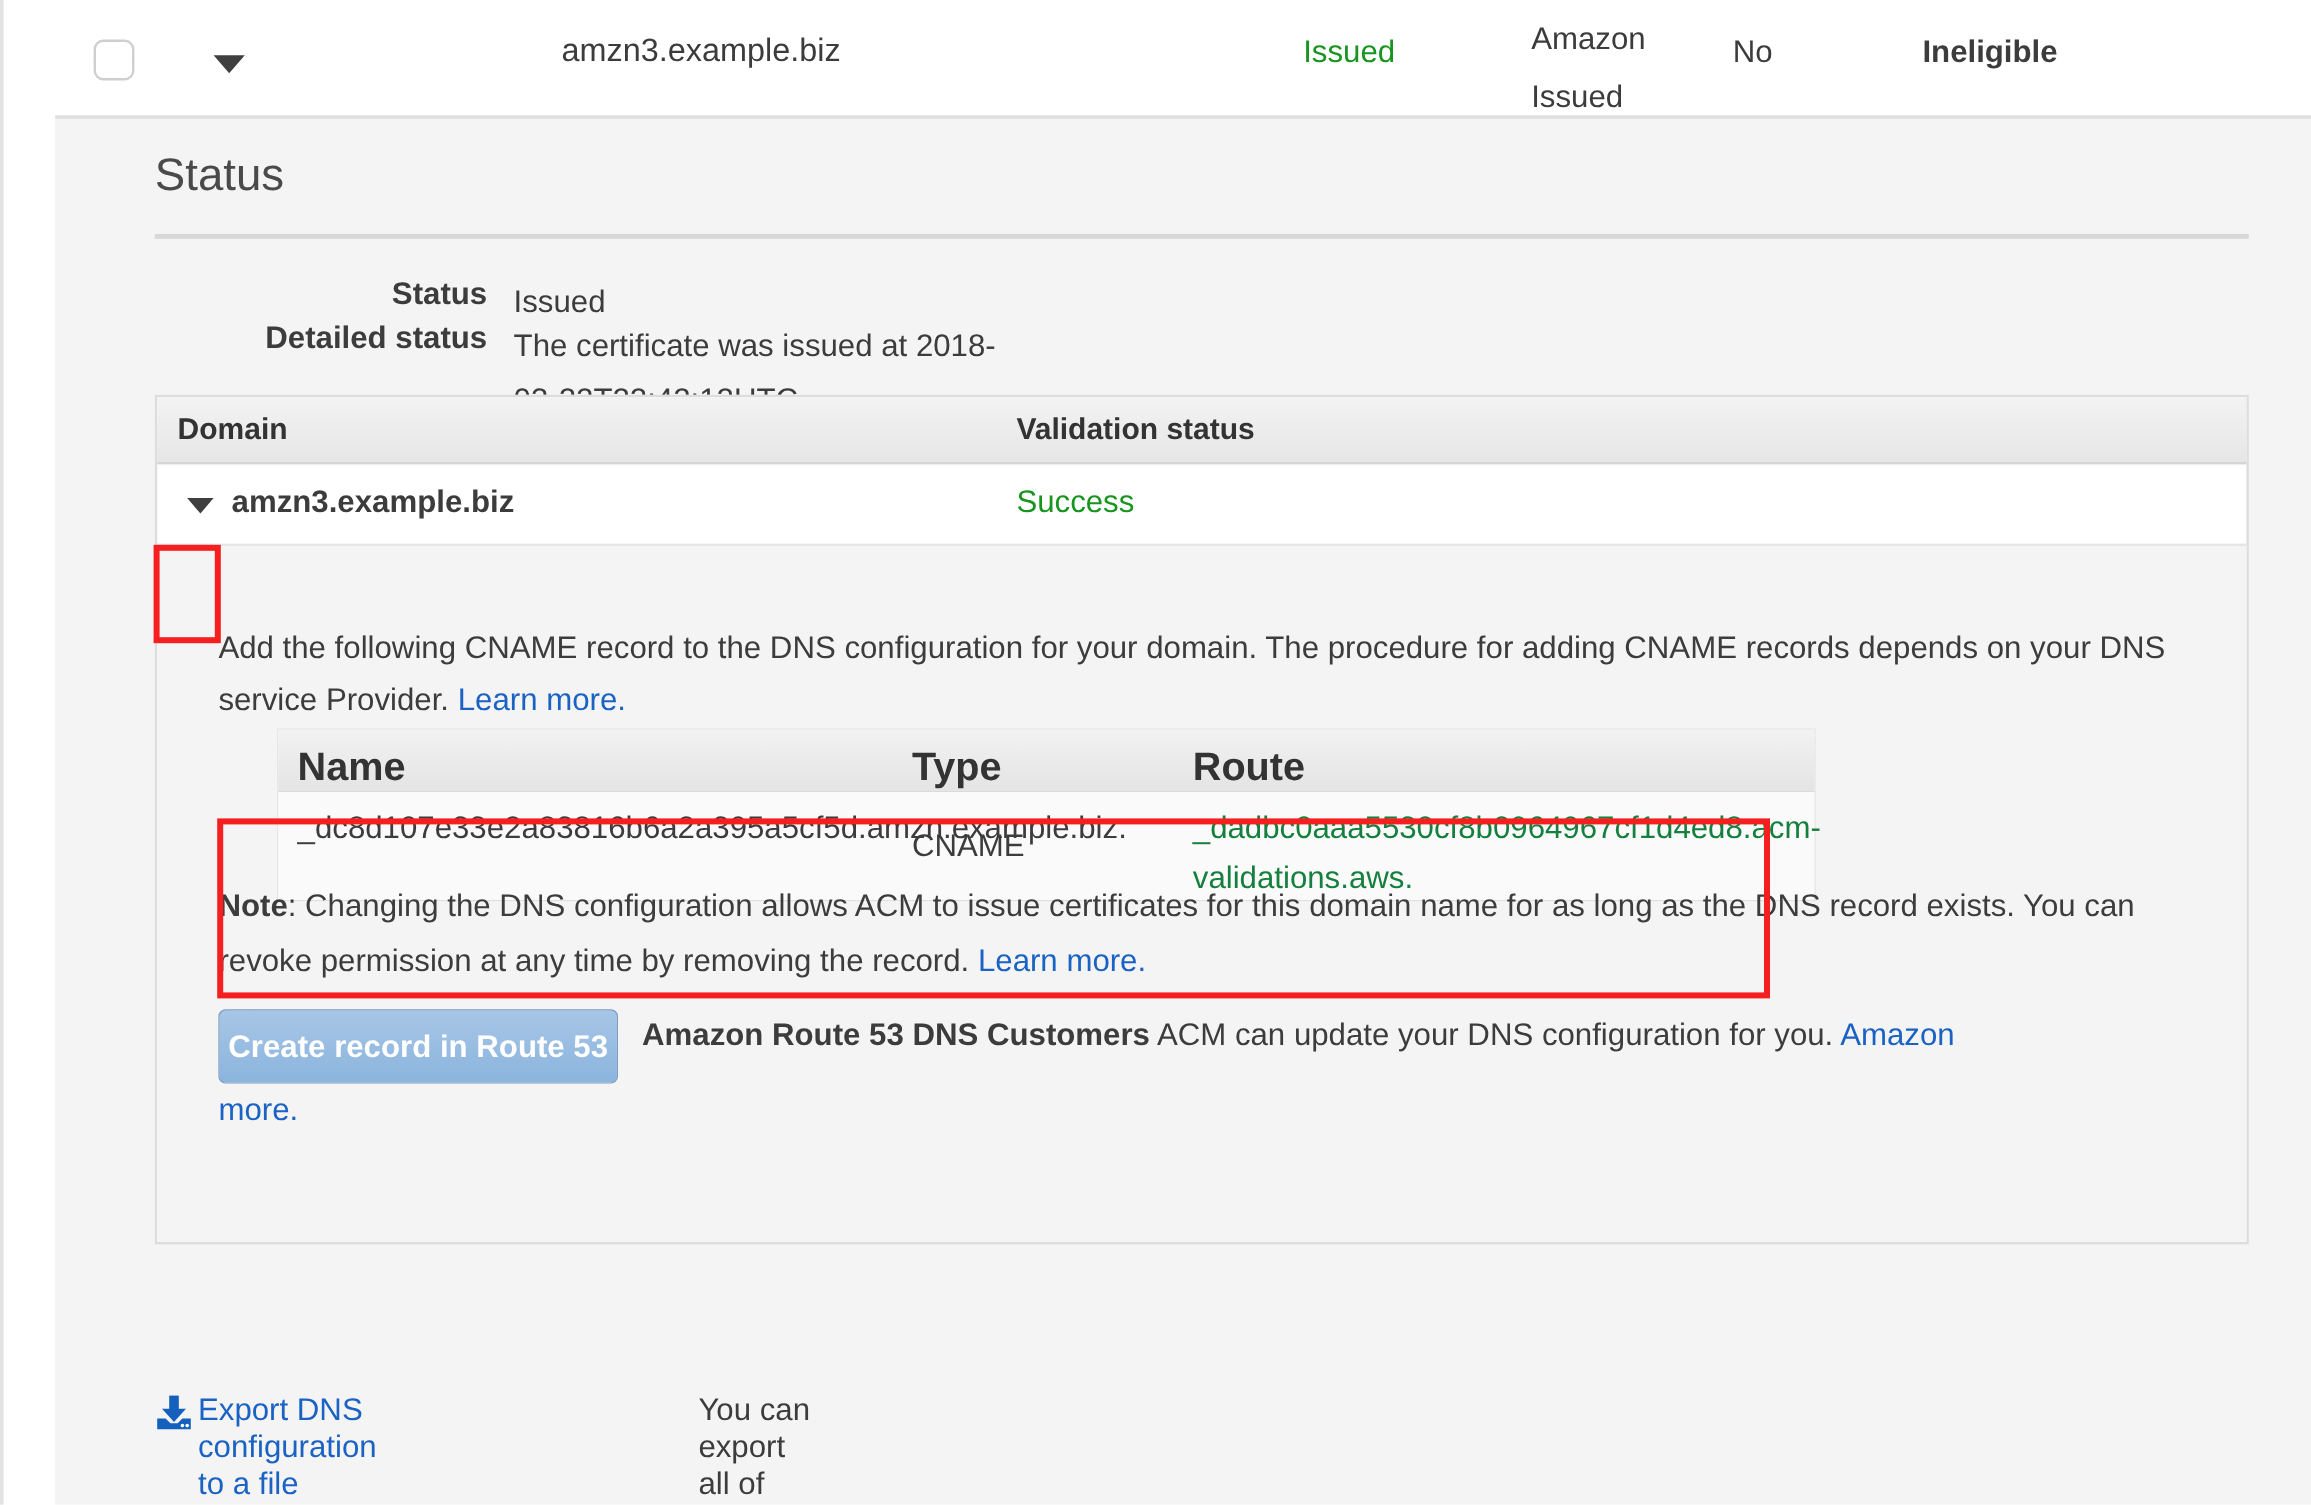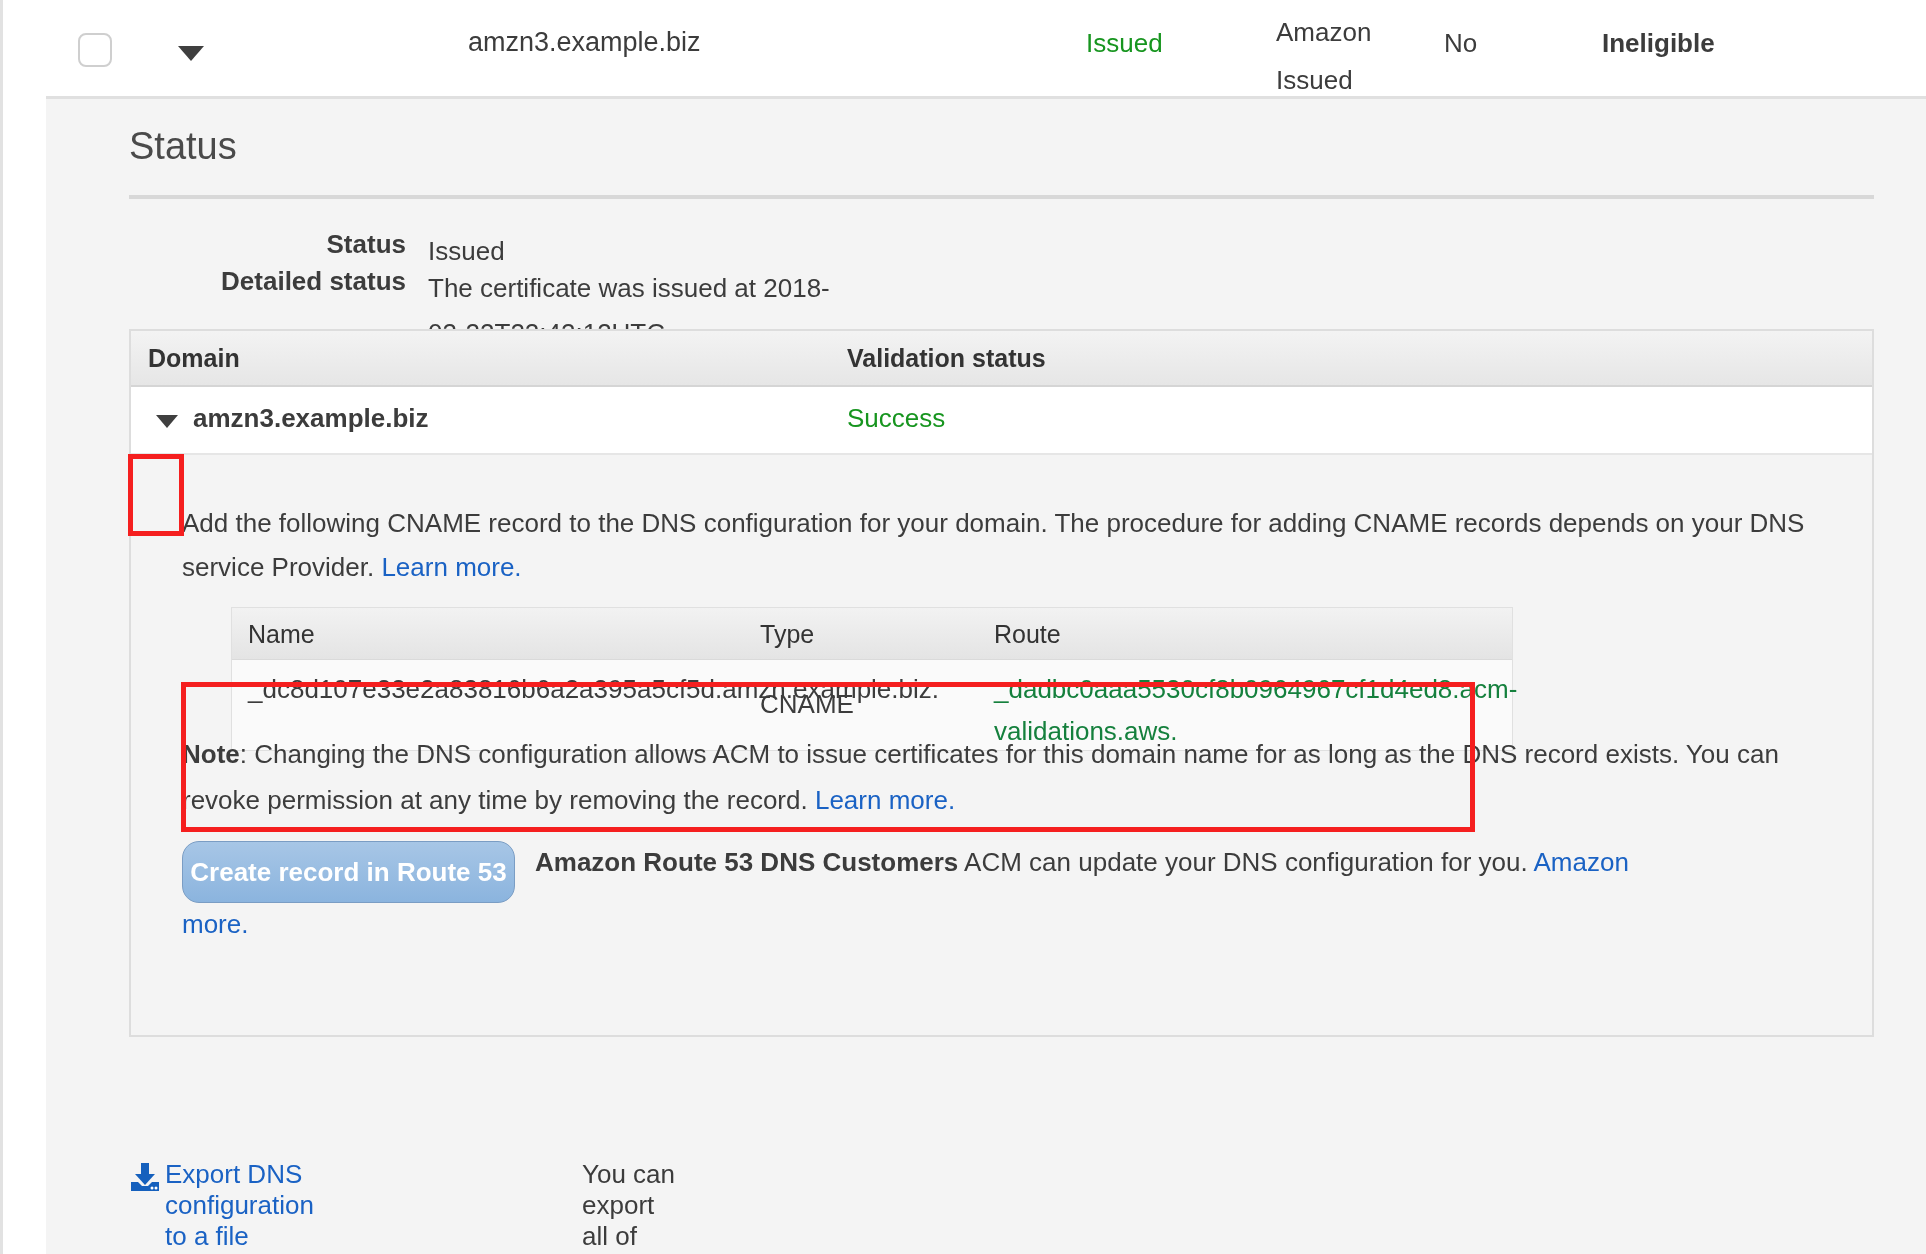--- a/index.html
+++ b/index.html
@@ -151,21 +151,21 @@
 
   
   .expanded {
     position: relative;
     padding: 0;
     background: #f4f4f4;
     min-height: 580px;
   }
   .exp-text {
     position: absolute;
-    left: 51px; top: 46px;
+    left: 51px; top: 62px;
     width: 1650px;
     font-size: 26px;
     line-height: 44px;
     color: #3c3c3c;
   }
   a, .link { color: #1a62c4; text-decoration: none; }
 
   
   .ctable {
     position: absolute;
@@ -173,21 +173,21 @@
     width: 1282px;
     background: #fff;
     border: 1px solid #e0e0e0;
   }
   .chead {
     height: 52px;
     background: linear-gradient(to bottom,#f2f2f2,#e4e4e4);
     border-bottom: 1px solid #dadada;
     position: relative;
   }
-  .chead span { position: absolute; top: 12px; font-weight: normal; font-size: 25px; color: #333; text-align: right; }
+  .chead span { position: absolute; top: 12px; font-weight: bold; font-size: 33px; color: #333; text-align: right; }
   .chead .h1 { left: 16px; }
   .chead .h2 { left: 528px; }
   .chead .h3 { left: 762px; }
   .crow { height: 90px; position: relative; background: #fafafa; }
   .crow .v1 { position: absolute; left: 16px; top: 8px; width: 505px; font-size: 26px; line-height: 42px; color: #3c3c3c; }
   .crow .v2 { position: absolute; left: 528px; top: 29px; font-size: 26px; color: #3c3c3c; }
   .crow .v3 { position: absolute; left: 762px; top: 8px; width: 500px; font-size: 26px; line-height: 42px; color: #15803d; }
 
   .note {
     position: absolute;
@@ -197,21 +197,21 @@
     line-height: 46px;
     color: #3c3c3c;
   }
   .note b { font-weight: bold; }
 
   .r53-btn {
     position: absolute;
     left: 51px; top: 386px;
     width: 333px; height: 62px;
     border: 1px solid #7a9dc4;
-    border-radius: 17px;
+    border-radius: 6px;
     background: linear-gradient(to bottom,#a7c6e6,#8bb4de);
     color: #ffffff;
     font-size: 26px;
     font-weight: bold;
     line-height: 60px;
     text-align: center;
     cursor: pointer;
   }
   .r53-text {
     position: absolute;

